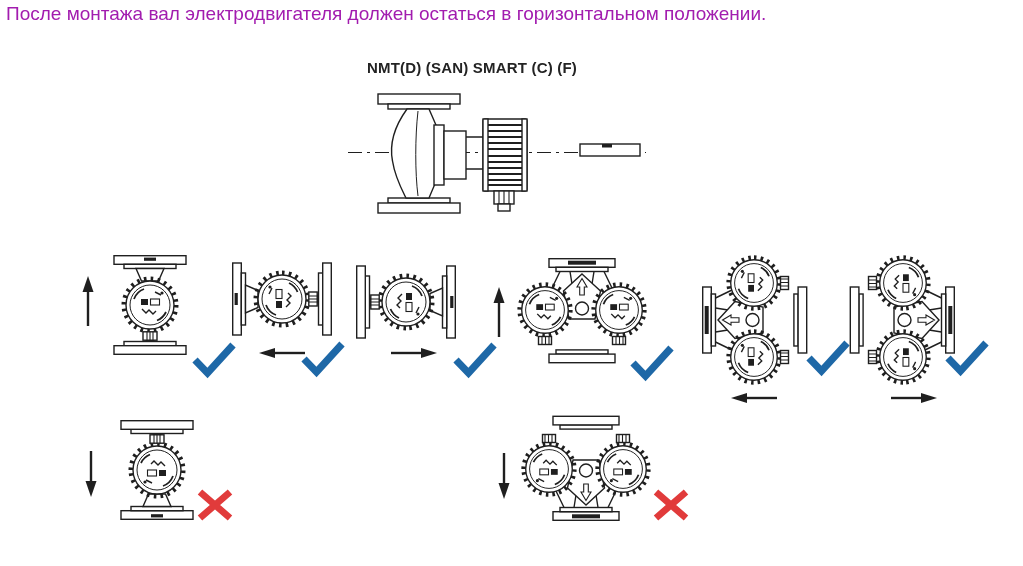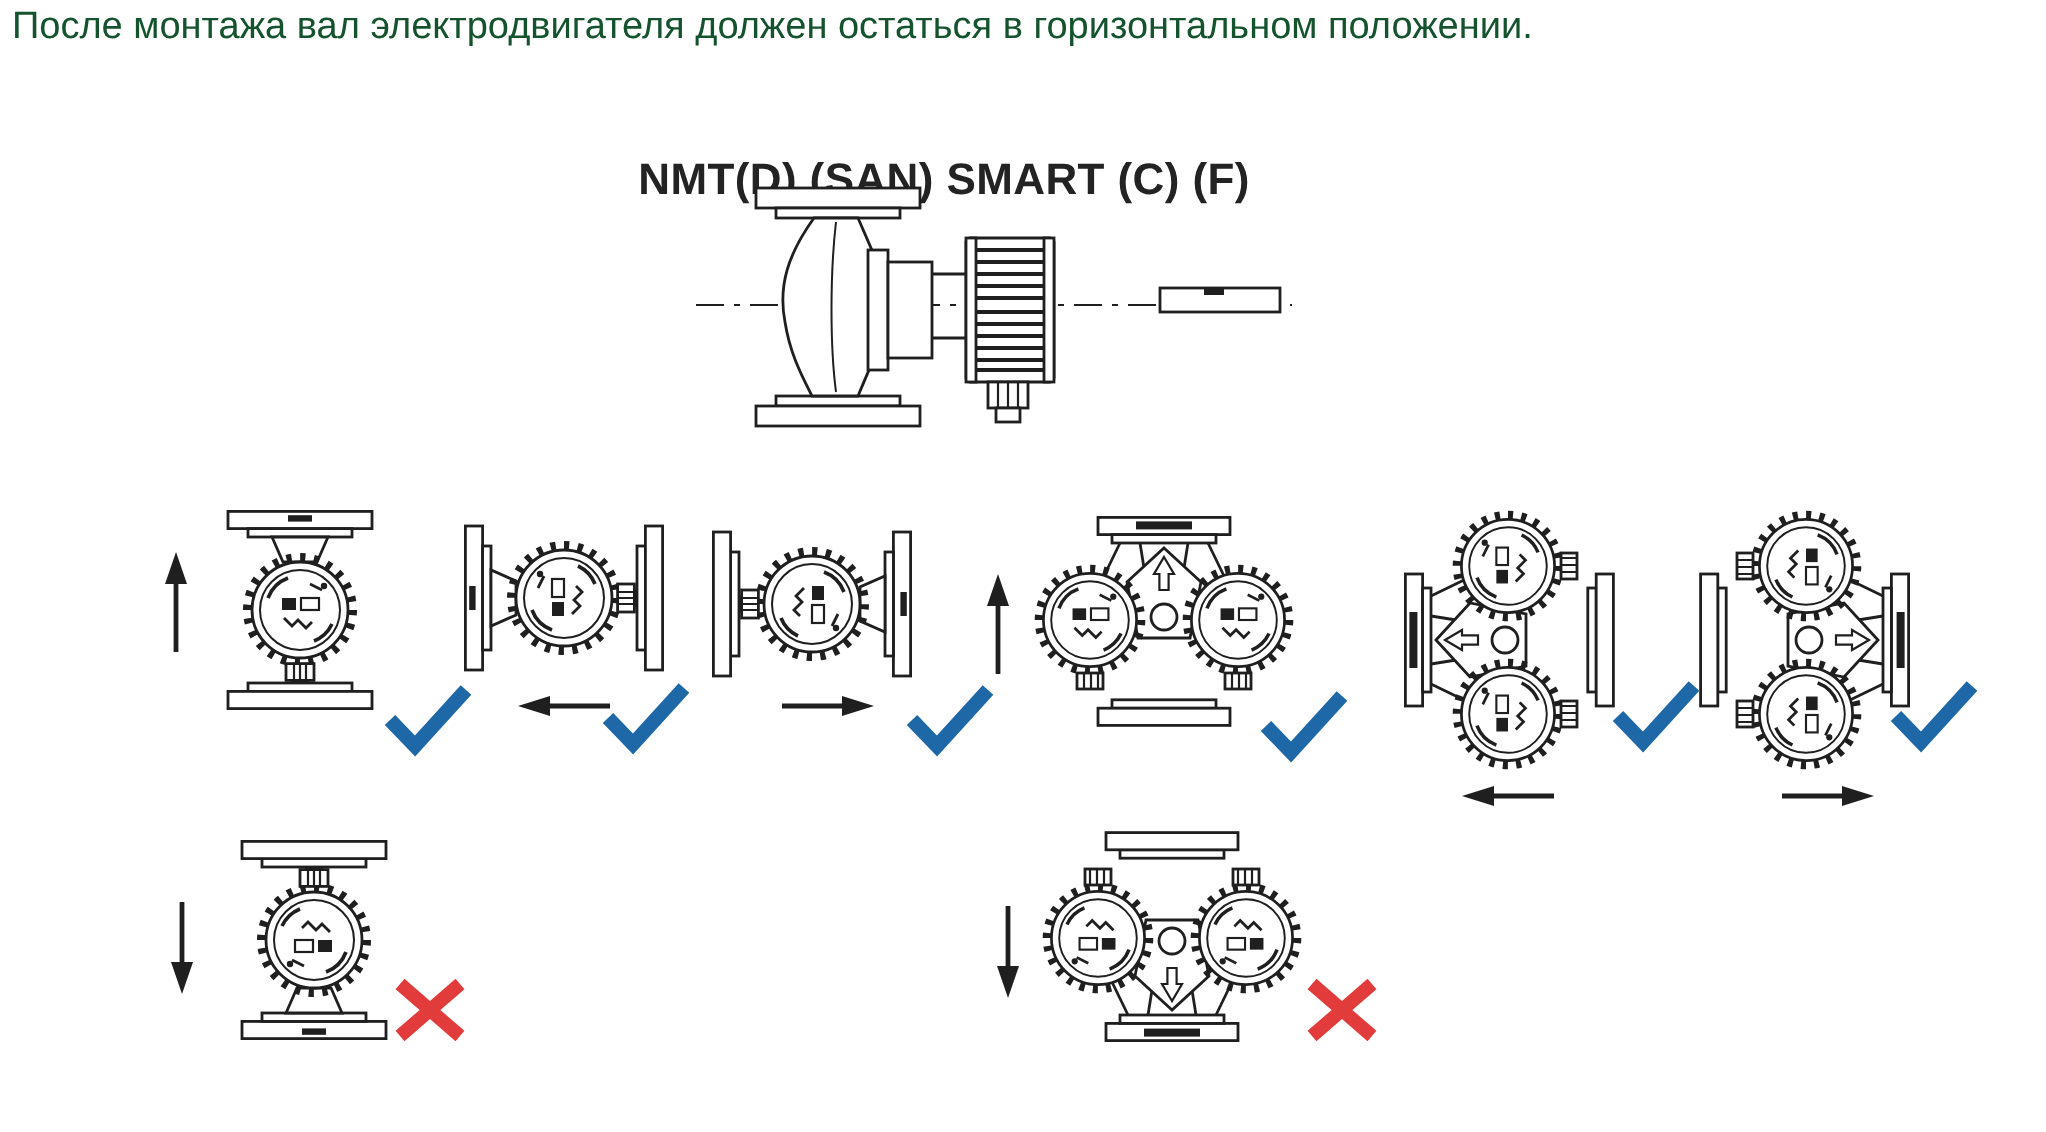--- a/index.html
+++ b/index.html
@@ -1,22 +1,22 @@
 <!DOCTYPE html>
 <html><head>
 <meta charset="utf-8">
 <style>
   html,body{margin:0;padding:0;background:#fff;}
   body{width:1023px;height:566px;position:relative;overflow:hidden;
        font-family:"Liberation Sans",sans-serif;}
   .abs{position:absolute;}
   svg{display:block;overflow:visible;}
-  #instruction{left:6px;top:3px;font-size:19px;line-height:22px;color:#14532d;}
-  #heading{left:472px;top:77px;transform:translateX(-50%);white-space:nowrap;
-           font-size:22px;font-weight:bold;color:#232323;letter-spacing:.2px;text-align:center;}
+  #instruction{left:6px;top:3px;font-size:19px;line-height:22px;color:#a21caf;}
+  #heading{left:472px;top:59px;transform:translateX(-50%);white-space:nowrap;
+           font-size:15px;font-weight:bold;color:#232323;letter-spacing:.2px;text-align:center;}
 </style>
 </head>
 <body>
 
 <svg width="0" height="0" style="position:absolute" aria-hidden="true">
   <defs>
     <g id="mface" stroke="#1f1f1f" fill="none">
       <circle r="26" stroke-width="5" stroke-dasharray="2.6 4.2"></circle>
       <circle r="24" fill="#fff" stroke-width="1.4"></circle>
       <circle r="20" stroke-width="1"></circle>

